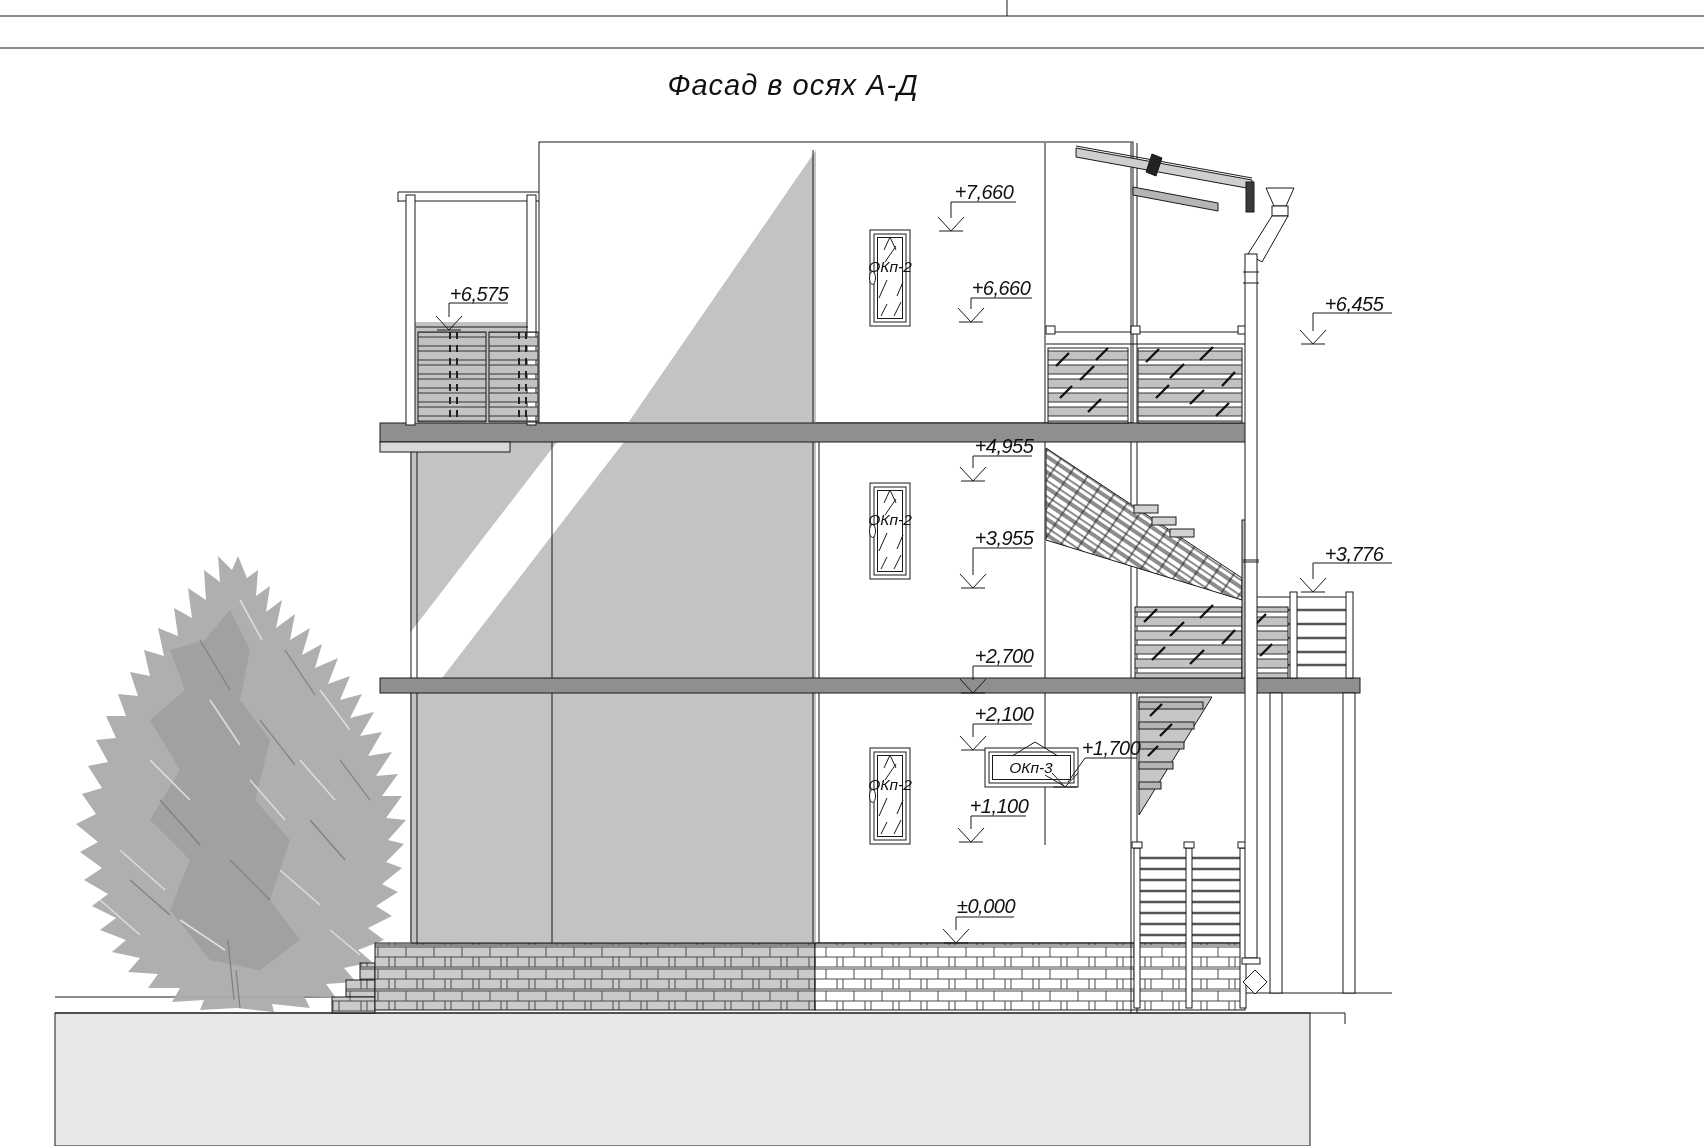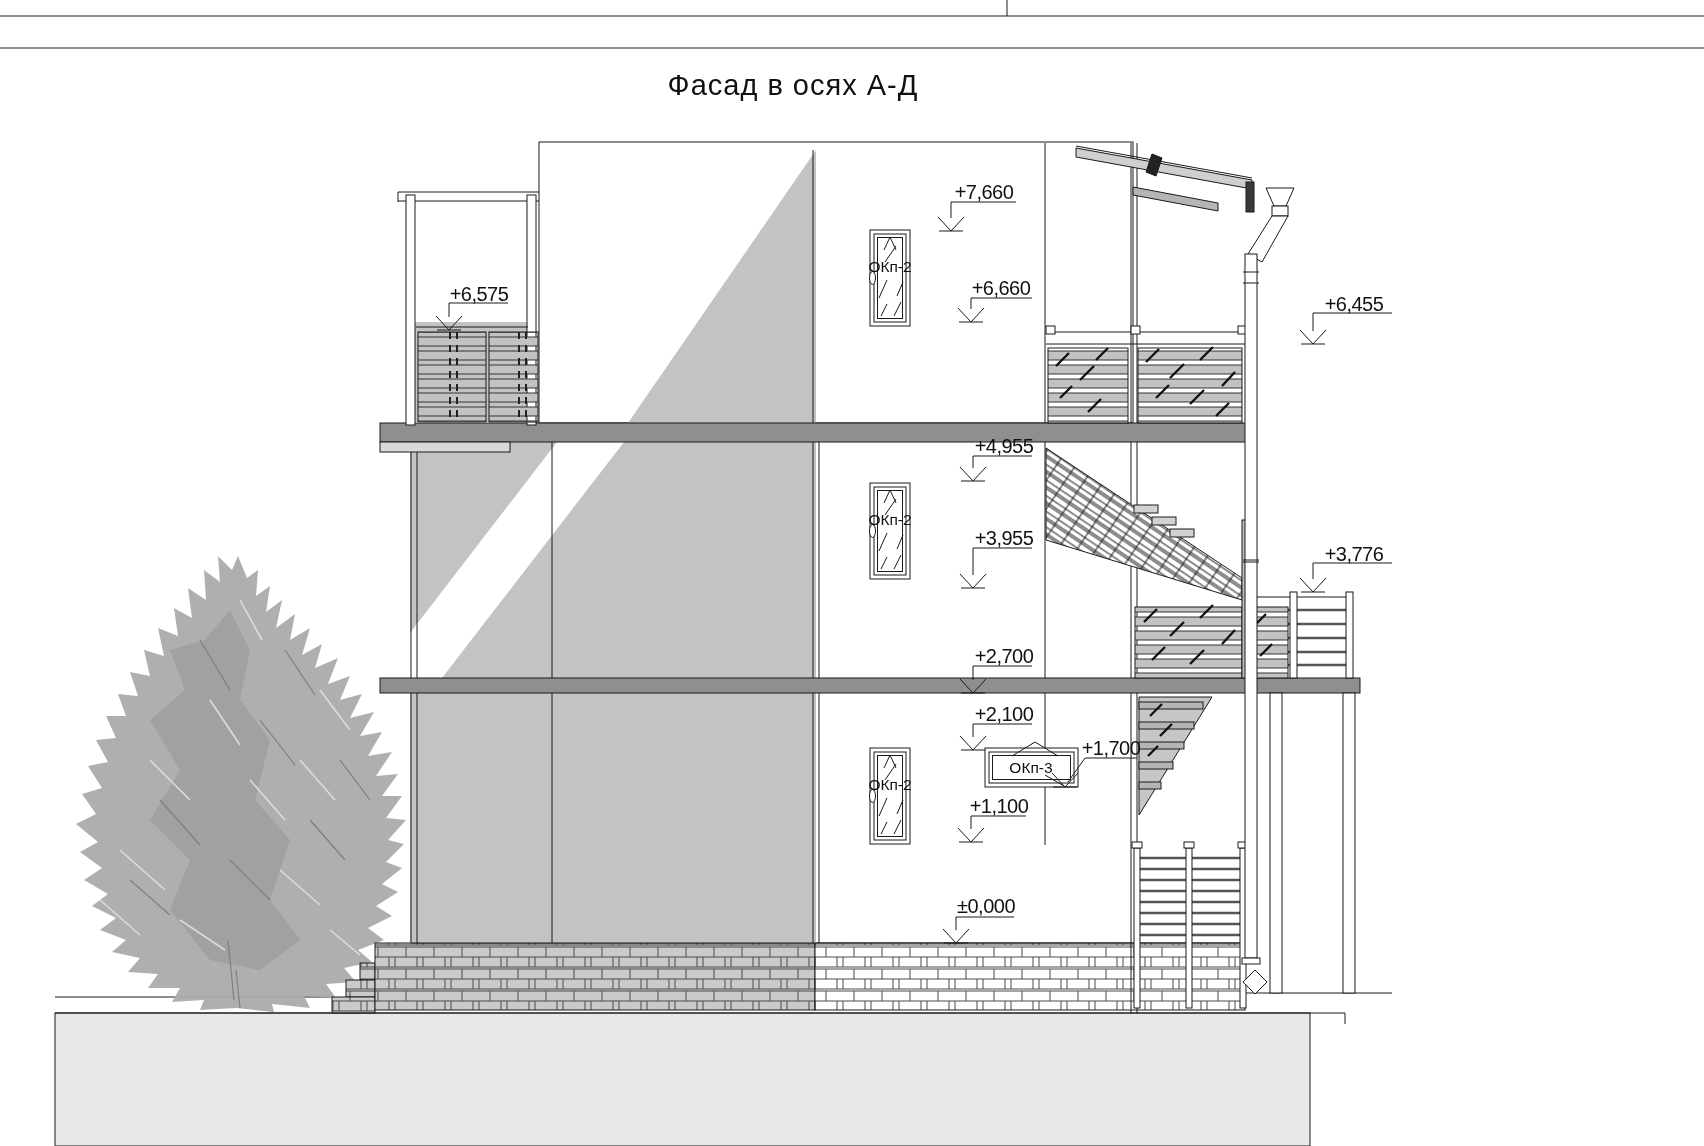--- a/index.html
+++ b/index.html
@@ -1,21 +1,21 @@
 <!DOCTYPE html>
 <html style="--line: #1a1a1a; --wall: #c3c3c3; --slab: #8f8f8f; --ground: #e8e8e8; --brick: #cacaca; --rail: #c2c2c2; --tree: #ababab;"><head>
 <meta charset="utf-8">
 <style>
   :root{
     --line:#1a1a1a; --wall:#c3c3c3; --slab:#8f8f8f; --ground:#e8e8e8;
     --brick:#cacaca; --rail:#c2c2c2; --tree:#ababab;
   }
   html,body{margin:0;padding:0;background:#fff;}
   .page{width:1704px;height:1146px;position:relative;background:#fff;overflow:hidden;
-        font-family:"Liberation Sans",sans-serif;}
+        font-family:"Liberation Sans",sans-serif;font-style:italic;}
   svg{display:block}
   svg path,svg rect,svg line,svg polygon,svg polyline,svg ellipse,svg circle{stroke:var(--line);stroke-width:1;}
   svg text{stroke:none;fill:#111;}
   .nf{fill:none}.w{fill:#fff}.g{fill:var(--wall)}.sl{fill:var(--slab)}
   .nost{stroke:none}
   .ttl{font-size:29px;letter-spacing:1px;}
   .mk{font-size:20px;letter-spacing:-0.5px;}
   .wl{font-size:15.5px;}
   .railln{stroke:#555;stroke-width:2.6}
   .hatch{stroke:#111;stroke-width:2.4;fill:none}

